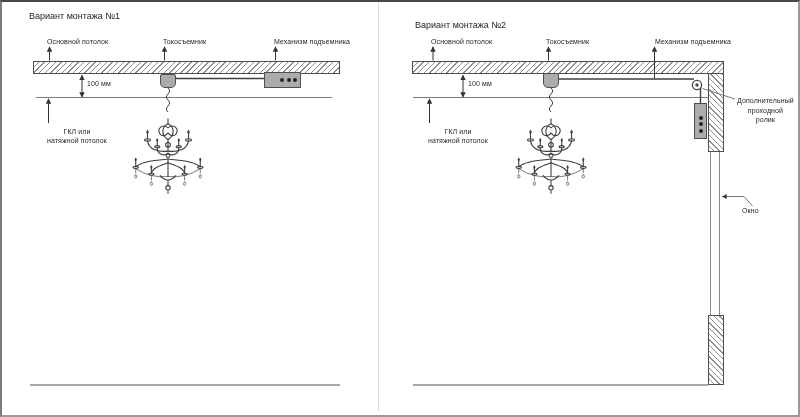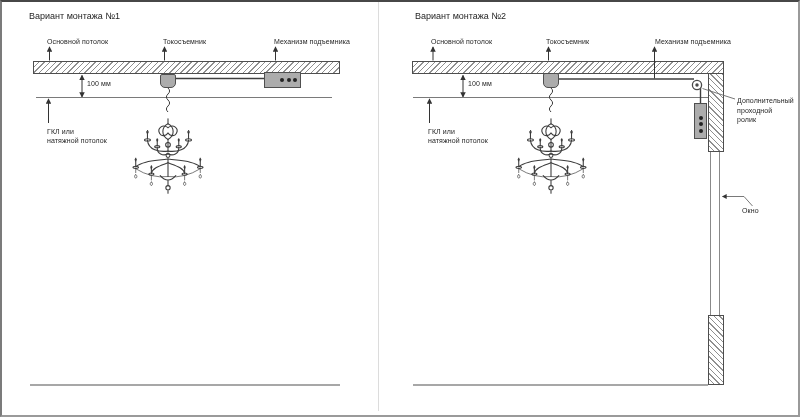--- a/index.html
+++ b/index.html
@@ -1,18 +1,18 @@
 <!DOCTYPE html>
 <html><head>
 <meta charset="utf-8">
 <style>
   html,body{margin:0;padding:0;background:#efefef;}
   .canvas{
     position:relative;width:800px;height:417px;background:#ffffff;
-    font-family:"Liberation Sans",sans-serif;color:#1f1f1f;overflow:hidden;
+    font-family:"Liberation Sans",sans-serif;color:#1f1f1f;overflow:hidden;text-align:center;
   }
   .frame{position:absolute;inset:0;border:2px solid #9a9a9a;border-top-color:#474747;border-left-color:#7b7b7b;z-index:50;pointer-events:none;}
   .divider{position:absolute;left:378px;top:2px;width:1px;height:409px;background:#dcdcdc;z-index:1;}
   .title{position:absolute;font-size:9px;white-space:nowrap;z-index:20;}
   .lbl{position:absolute;font-size:7px;white-space:nowrap;z-index:20;letter-spacing:.1px;}
   .lbl.multi{line-height:8.6px;}
   .lbl.roller{line-height:9.5px;}
   .hatch-f{position:absolute;box-sizing:border-box;border:1px solid #4e4e4e;z-index:5;
     background:repeating-linear-gradient(135deg,#ffffff 0px,#ffffff 3px,#8f8f8f 3px,#8f8f8f 4px);}
   .hatch-b{position:absolute;box-sizing:border-box;border:1px solid #4e4e4e;z-index:5;
@@ -45,21 +45,21 @@
   </div>
 
   <div class="hatch-f" style="left:33px;top:61px;width:307px;height:13px;"></div>
   <div class="graybox collector" style="left:160px;top:74px;width:16px;height:14px;"></div>
   <div class="graybox mech-h" style="left:264px;top:72px;width:37px;height:16px;">
     <span class="dot"></span>
     <span class="dot"></span>
     <span class="dot"></span>
   </div>
 
-  <div class="title" style="left:415px;top:11px;">Вариант монтажа №2</div>
+  <div class="title" style="left:415px;top:20px;">Вариант монтажа №2</div>
 
   <div class="lbl" style="left:431px;top:38px;">Основной потолок</div>
   <div class="lbl" style="left:546px;top:38px;">Токосъемник</div>
   <div class="lbl" style="left:655px;top:38px;">Механизм подъемника</div>
   <div class="lbl" style="left:468px;top:80px;">100 мм</div>
   <div class="lbl multi" style="left:428px;top:128px;">
     <div>ГКЛ или</div>
     <div>натяжной потолок</div>
   </div>
   <div class="lbl roller" style="left:737px;top:96px;">

